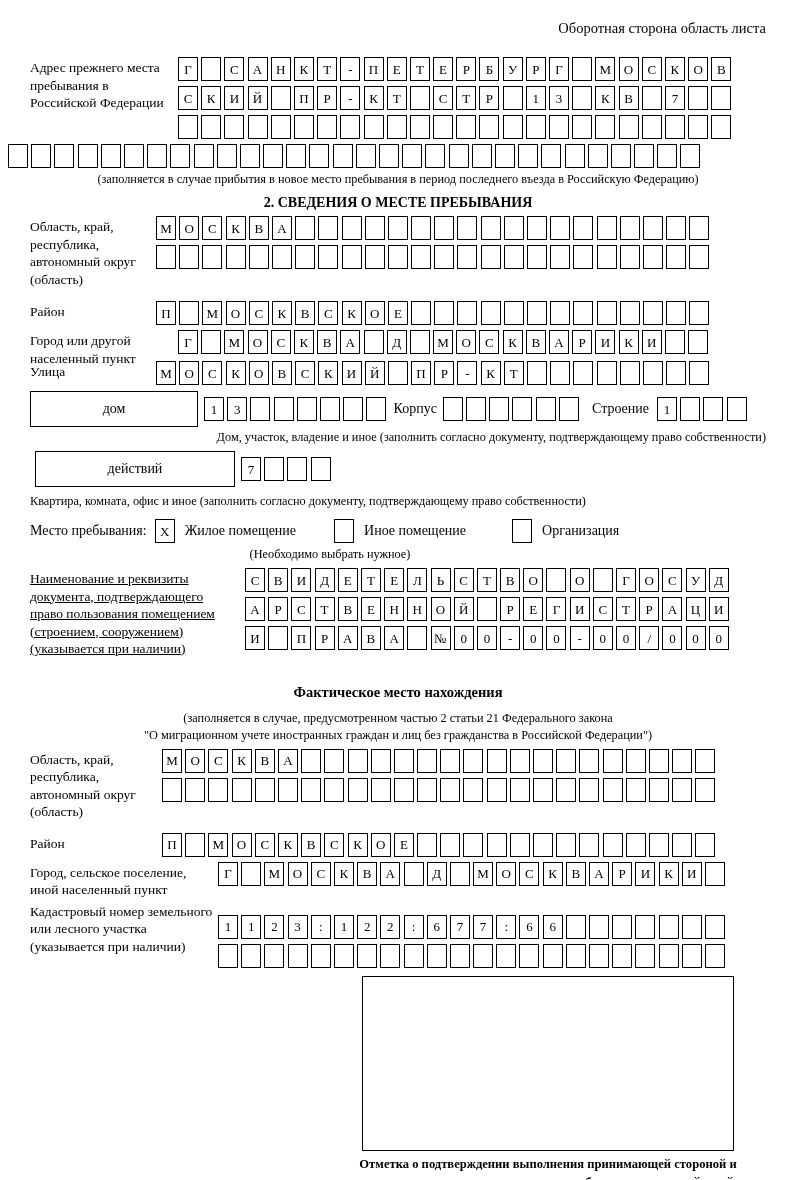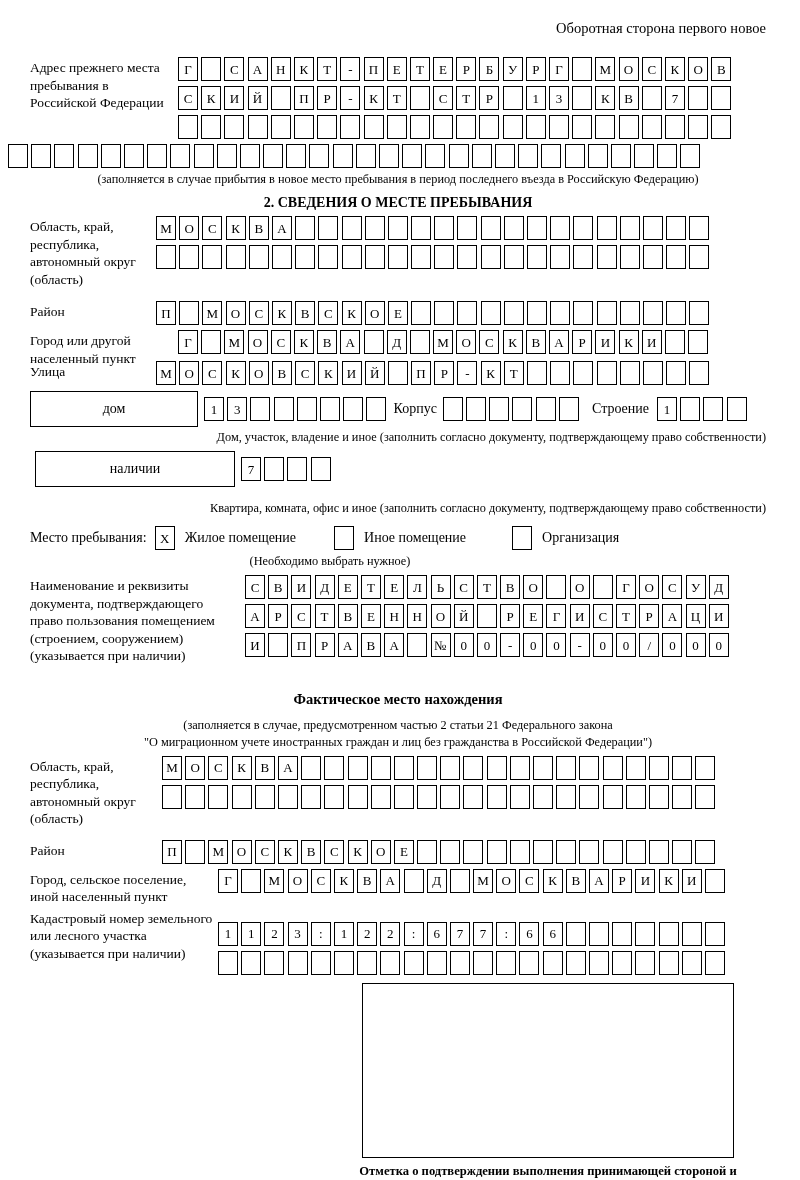--- a/index.html
+++ b/index.html
@@ -41,21 +41,21 @@
 
   .fullrow { margin-top:5px; margin-left:-22px; }
 
   .confirm-wrap { width:436px; margin-left:auto; margin-top:8px; }
   .stamp-box { width:372px; height:175px; border:1.5px solid #000; margin:0 auto; }
   .confirm-caption { font-size:12.6px; font-weight:bold; text-align:center; margin-top:4px; line-height:18px; }
 </style>
 </head>
 <body>
 
-<div class="top-note">Оборотная сторона первого новое</div>
+<div class="top-note">Оборотная сторона область листа</div>
 
 <div class="field" style="margin-top:20px;">
   <div class="flabel w148">Адрес прежнего места пребывания в Российской Федерации</div>
   <div class="rows">
     <div class="boxrow">
         <div class="cbox">Г</div>
         <div class="cbox"></div>
         <div class="cbox">С</div>
         <div class="cbox">А</div>
         <div class="cbox">Н</div>
@@ -341,43 +341,43 @@
   <div class="boxrow" style="margin-left:8px;">
       <div class="cbox">1</div>
       <div class="cbox"></div>
       <div class="cbox"></div>
       <div class="cbox"></div>
     </div>
 </div>
 <div class="caption" style="text-align:right;margin-top:3px;">Дом, участок, владение и иное (заполнить согласно документу, подтверждающему право собственности)</div>
 
 <div class="inline-row">
-  <div class="widebox" style="width:200px;margin-left:5px;">наличии</div>
+  <div class="widebox" style="width:200px;margin-left:5px;">действий</div>
   <div class="boxrow" style="margin-left:6px;">
       <div class="cbox">7</div>
       <div class="cbox"></div>
       <div class="cbox"></div>
       <div class="cbox"></div>
     </div>
 </div>
-<div class="caption" style="text-align:right;margin-top:14px;">Квартира, комната, офис и иное (заполнить согласно документу, подтверждающему право собственности)</div>
+<div class="caption" style="text-align:left;margin-top:7px;">Квартира, комната, офис и иное (заполнить согласно документу, подтверждающему право собственности)</div>
 
 <div class="chk-row">
   <span>Место пребывания:</span>
   <div class="cbox">X</div>
   <span>Жилое помещение</span>
   <div class="cbox" style="margin-left:38px;"></div>
   <span>Иное помещение</span>
   <div class="cbox" style="margin-left:46px;"></div>
   <span>Организация</span>
 </div>
 <div class="caption" style="width:600px;">(Необходимо выбрать нужное)</div>
 
 <div class="field" style="margin-top:6px;">
-  <div class="flabel w205" style="padding-right:10px;">Наименование и реквизиты документа, подтверждающего право пользования помещением (строением, сооружением) (указывается при наличии)</div>
+  <div class="flabel w205" style="padding-right:10px;text-decoration:underline;">Наименование и реквизиты документа, подтверждающего право пользования помещением (строением, сооружением) (указывается при наличии)</div>
   <div class="rows" style="margin-left:10px;">
     <div class="boxrow">
         <div class="cbox">С</div>
         <div class="cbox">В</div>
         <div class="cbox">И</div>
         <div class="cbox">Д</div>
         <div class="cbox">Е</div>
         <div class="cbox">Т</div>
         <div class="cbox">Е</div>
         <div class="cbox">Л</div>

